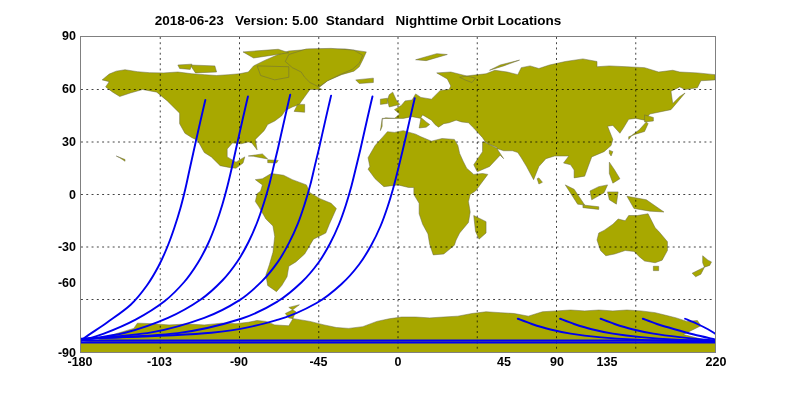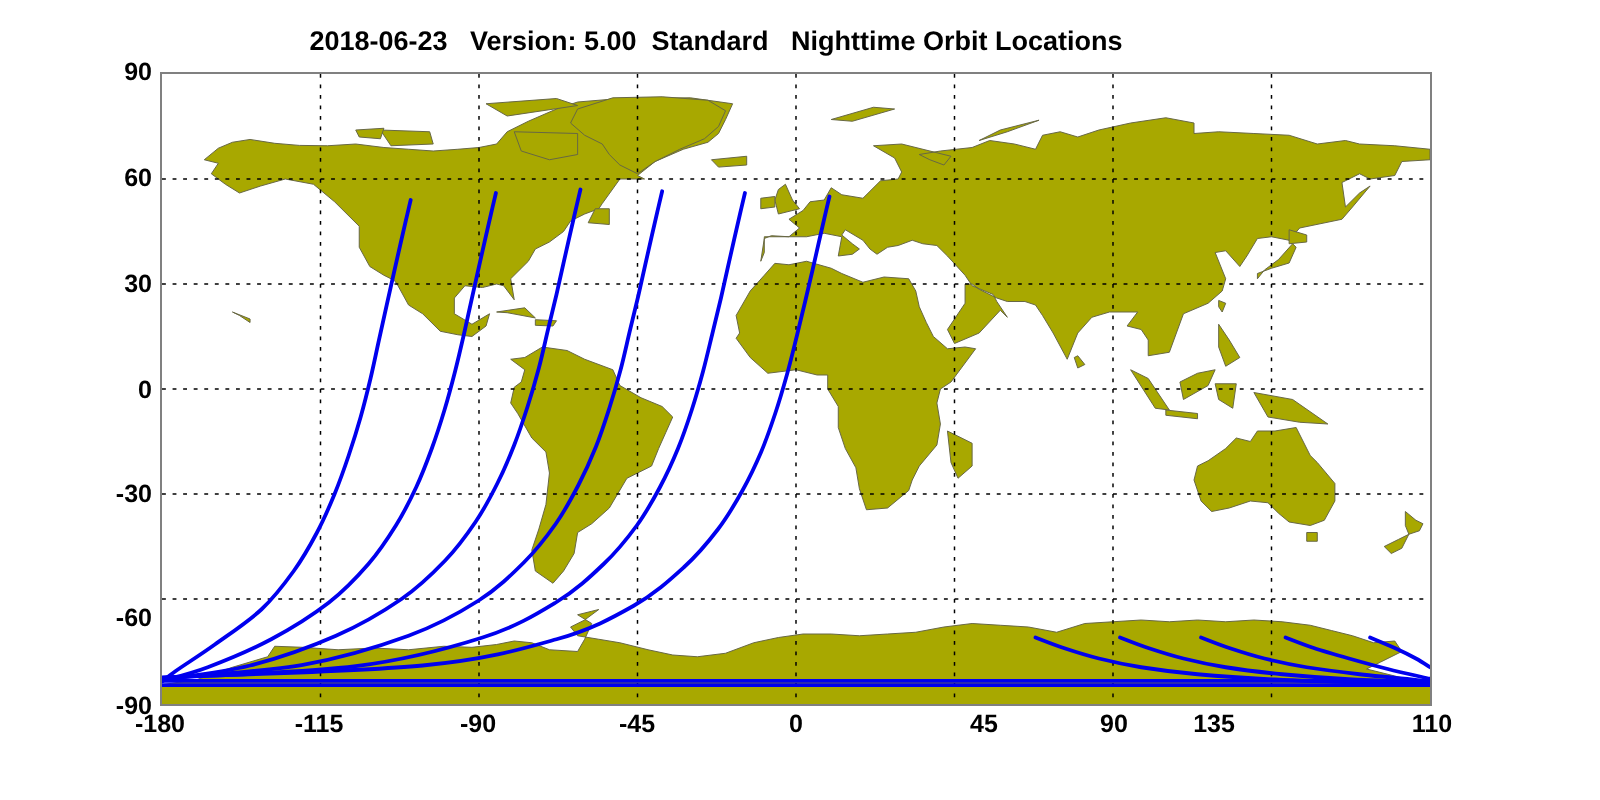--- a/index.html
+++ b/index.html
@@ -129,28 +129,28 @@
         </g>
     </svg>
   </div>
 
   <div id="ytick-layer">
       <div class="ytick-label" style="top: 36px;">90</div>
       <div class="ytick-label" style="top: 88.8333px;">60</div>
       <div class="ytick-label" style="top: 141.667px; margin-left: 32px;">30</div>
       <div class="ytick-label" style="top: 194.5px;">0</div>
       <div class="ytick-label" style="top: 247.333px; margin-left: 24px;">-30</div>
-      <div class="ytick-label" style="top: 309px;">-60</div>
+      <div class="ytick-label" style="top: 283px;">-60</div>
       <div class="ytick-label" style="top: 353px;">-90</div>
     </div>
   <div id="xtick-layer">
       <div class="xtick-label" style="left: 80px;">-180</div>
-      <div class="xtick-label" style="left: 159.5px;">-115</div>
+      <div class="xtick-label" style="left: 159.5px;">-103</div>
       <div class="xtick-label" style="left: 239px;">-90</div>
       <div class="xtick-label" style="left: 318.5px;">-45</div>
       <div class="xtick-label" style="left: 398px;">0</div>
-      <div class="xtick-label" style="left: 492px;">45</div>
+      <div class="xtick-label" style="left: 504px;">45</div>
       <div class="xtick-label" style="left: 557px;">90</div>
       <div class="xtick-label" style="left: 607px;">135</div>
-      <div class="xtick-label" style="left: 716px;">110</div>
+      <div class="xtick-label" style="left: 716px;">220</div>
     </div>
 
 </div>
 
 </body></html>

